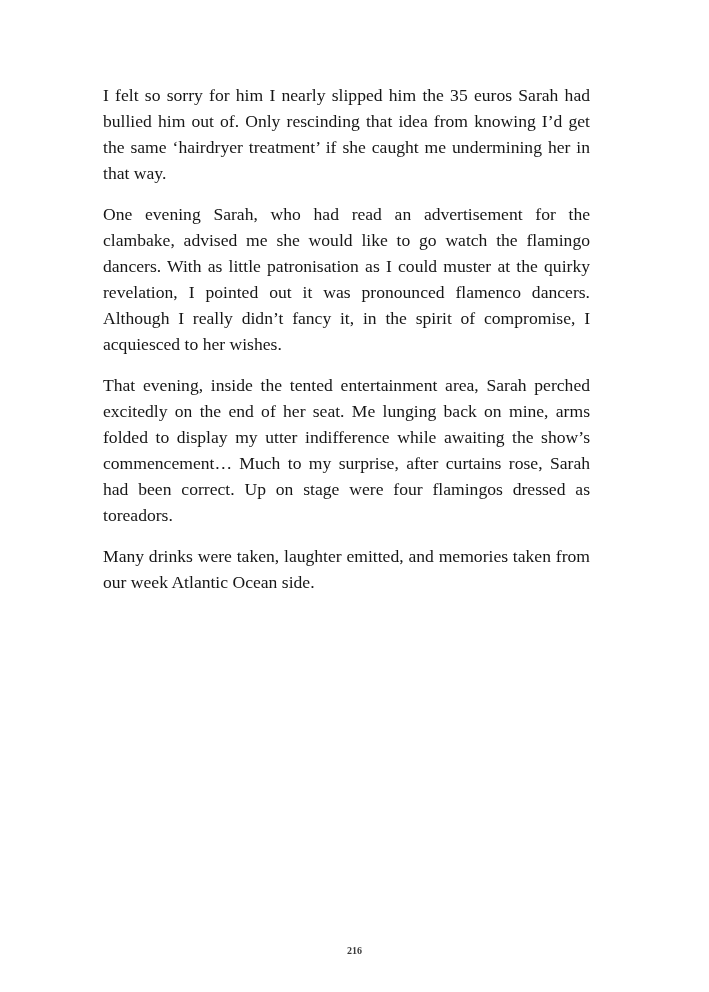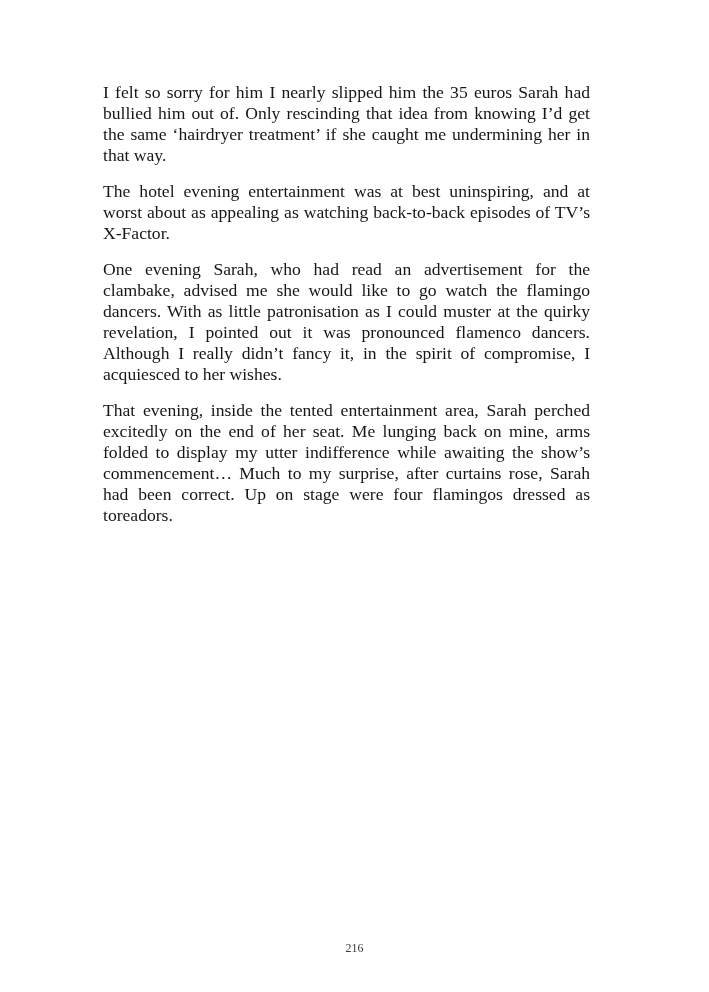--- a/index.html
+++ b/index.html
@@ -18,41 +18,42 @@
   }
   .content {
     position: absolute;
     left: 103px;
     top: 82px;
     width: 503px;
   }
   .content p {
     margin: 0 16px 15px 0;
     font-size: 17.6px;
-    line-height: 21px;
+    line-height: 26px;
     text-align: justify;
     text-justify: inter-word;
   }
   .content p:last-child {
     margin-bottom: 0;
   }
   .page-number {
     position: absolute;
     left: 0;
     right: 0;
     bottom: 36px;
     text-align: center;
-    font-size: 12px;
+    font-size: 10px;
     color: #3a3a3a;
+    font-weight: bold;
   }
 </style>
 </head>
 <body>
 
 <div class="page">
   <div class="content">
     <p>I felt so sorry for him I nearly slipped him the 35 euros Sarah had bullied him out of. Only rescinding that idea from knowing I’d get the same ‘hairdryer treatment’ if she caught me undermining her in that way.</p>
-    <p>The hotel evening entertainment was at best uninspiring, and at worst about as appealing as watching back-to-back episodes of TV’s X-Factor.</p>
     <p>One evening Sarah, who had read an advertisement for the clambake, advised me she would like to go watch the flamingo dancers. With as little patronisation as I could muster at the quirky revelation, I pointed out it was pronounced flamenco dancers. Although I really didn’t fancy it, in the spirit of compromise, I acquiesced to her wishes.</p>
     <p>That evening, inside the tented entertainment area, Sarah perched excitedly on the end of her seat. Me lunging back on mine, arms folded to display my utter indifference while awaiting the show’s commencement… Much to my surprise, after curtains rose, Sarah had been correct. Up on stage were four flamingos dressed as toreadors.</p>
+    <p>Many drinks were taken, laughter emitted, and memories taken from our week Atlantic Ocean side.</p>
   </div>
   <div class="page-number">216</div>
 </div>
 
 </body></html>

